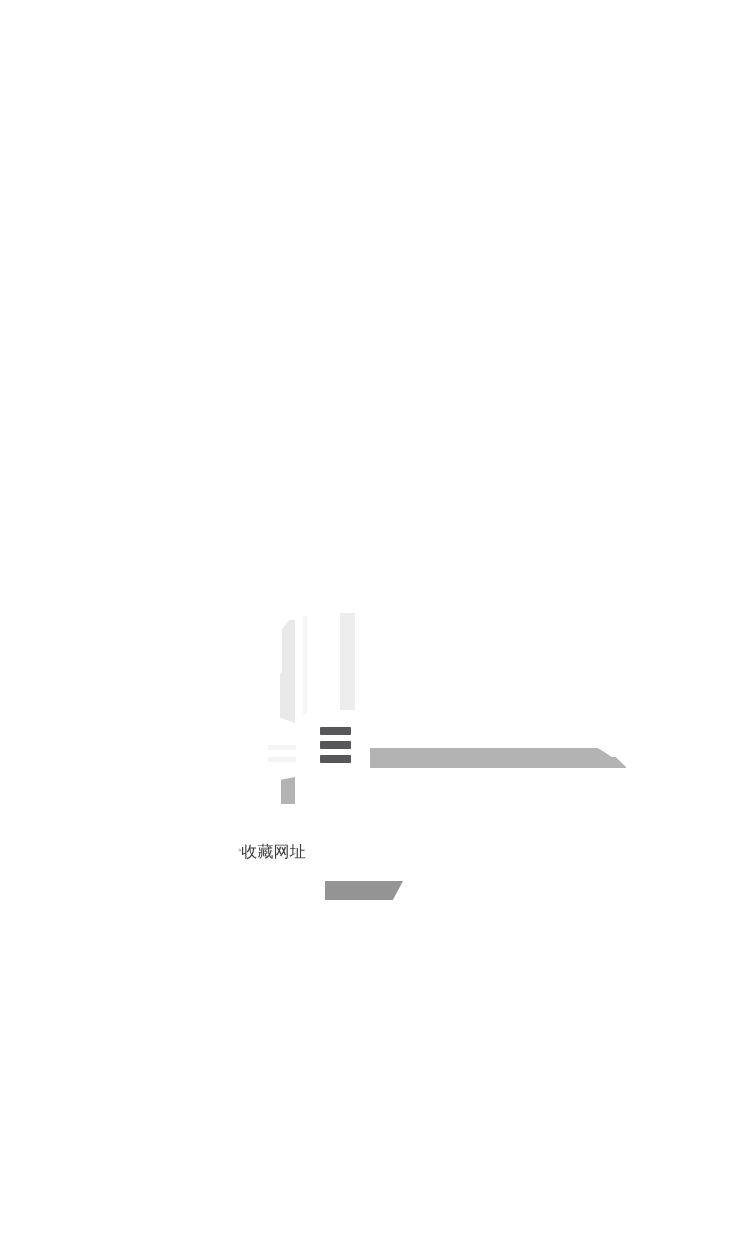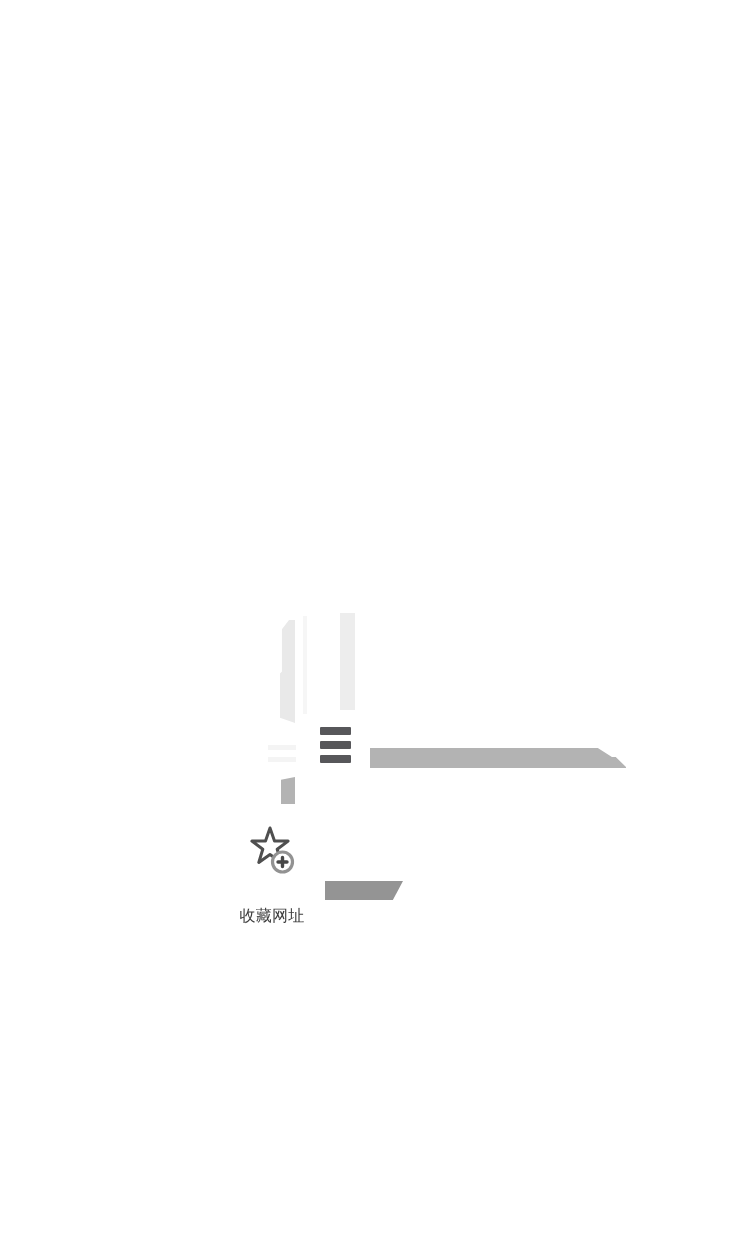--- a/index.html
+++ b/index.html
@@ -47,22 +47,22 @@
 
   
   .bar-small {
     left: 325px; top: 881px; width: 78px; height: 19px;
     clip-path: polygon(0% 0%, 100% 0%, 87% 100%, 0% 100%);
   }
 
   
   .bookmark {
     left: 238px; top: 826px; width: 68px;
-    display: flex; flex-direction: column; align-items: center;
-    cursor: pointer; text-decoration: none; gap: 28px;
+    display: flex; align-items: center;
+    cursor: pointer; text-decoration: none;
   }
   .bookmark svg { display: block; }
   .bookmark-label {
     margin-top: 4px;
     font-size: 16px;
     line-height: 20px;
     letter-spacing: 0.2px;
     white-space: nowrap;
   }
 </style>

